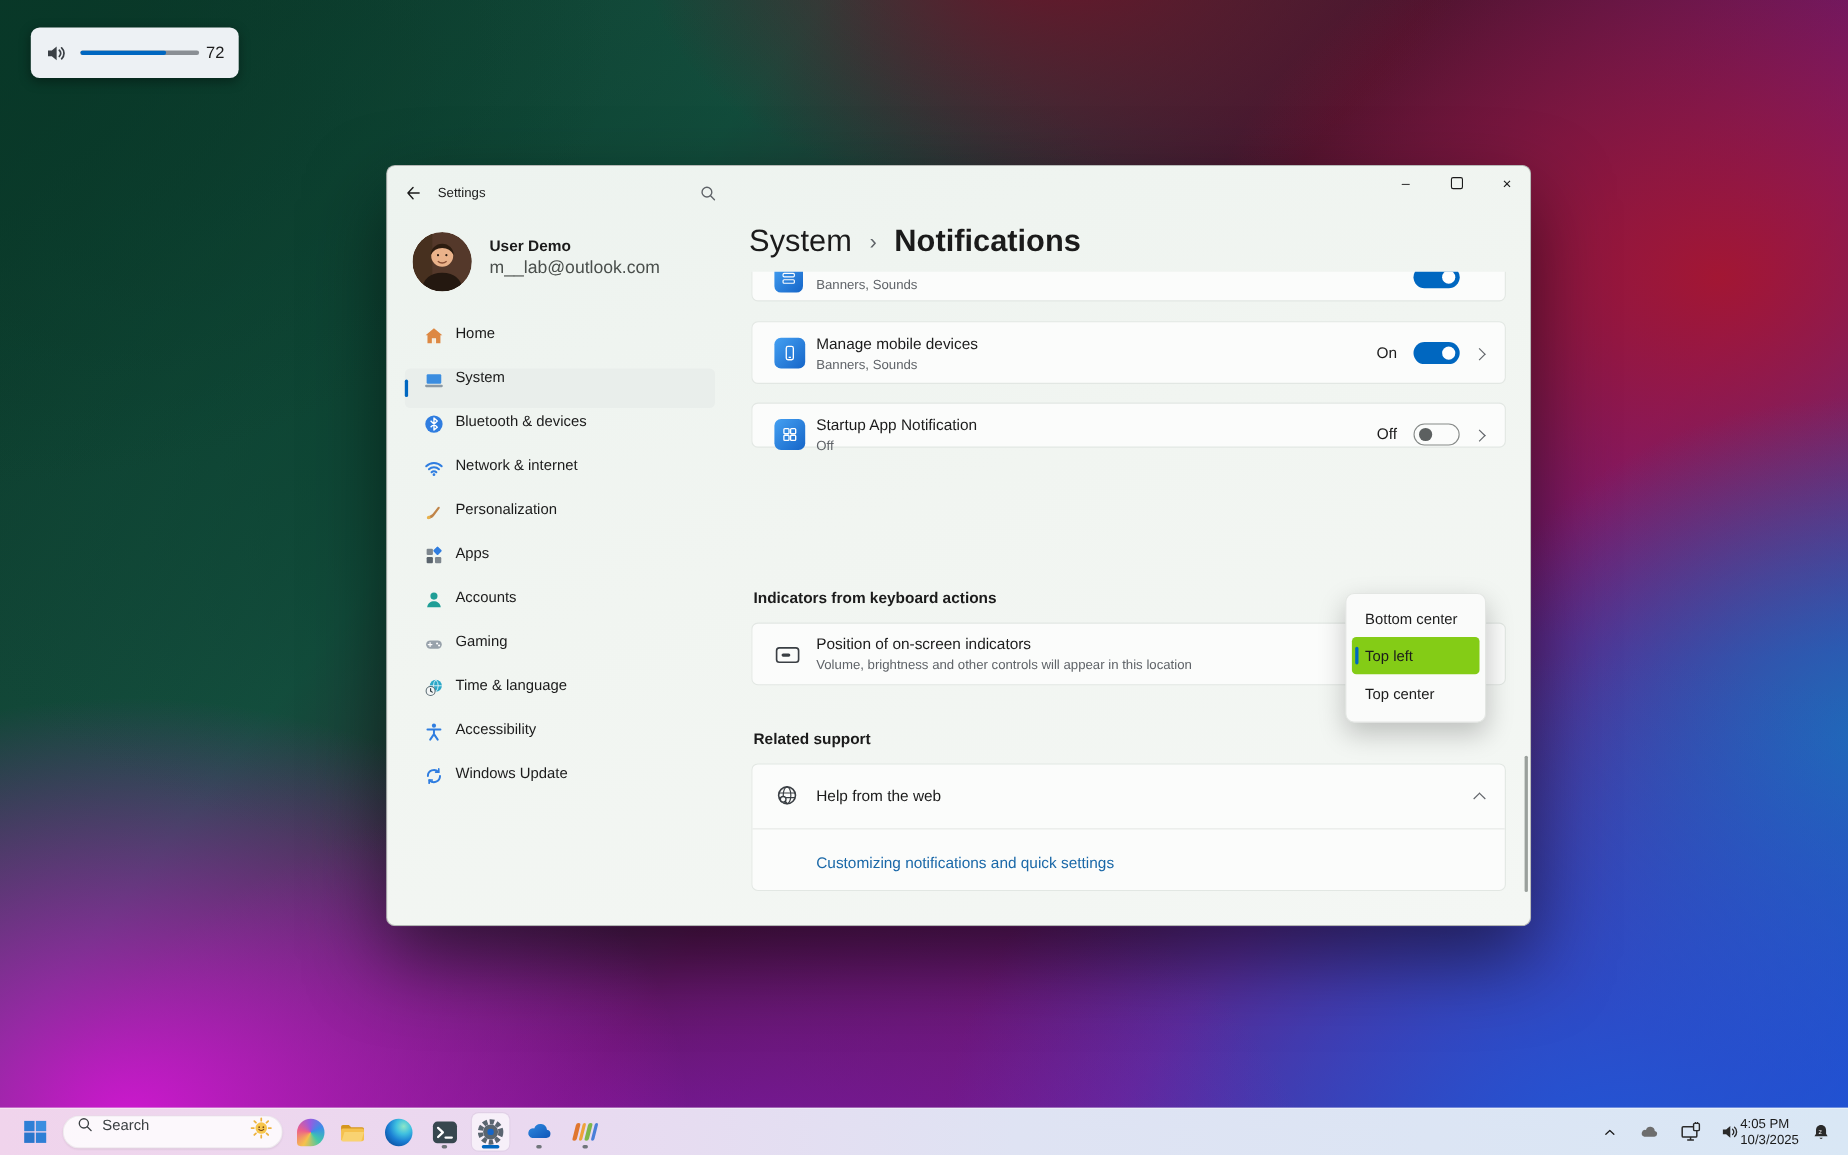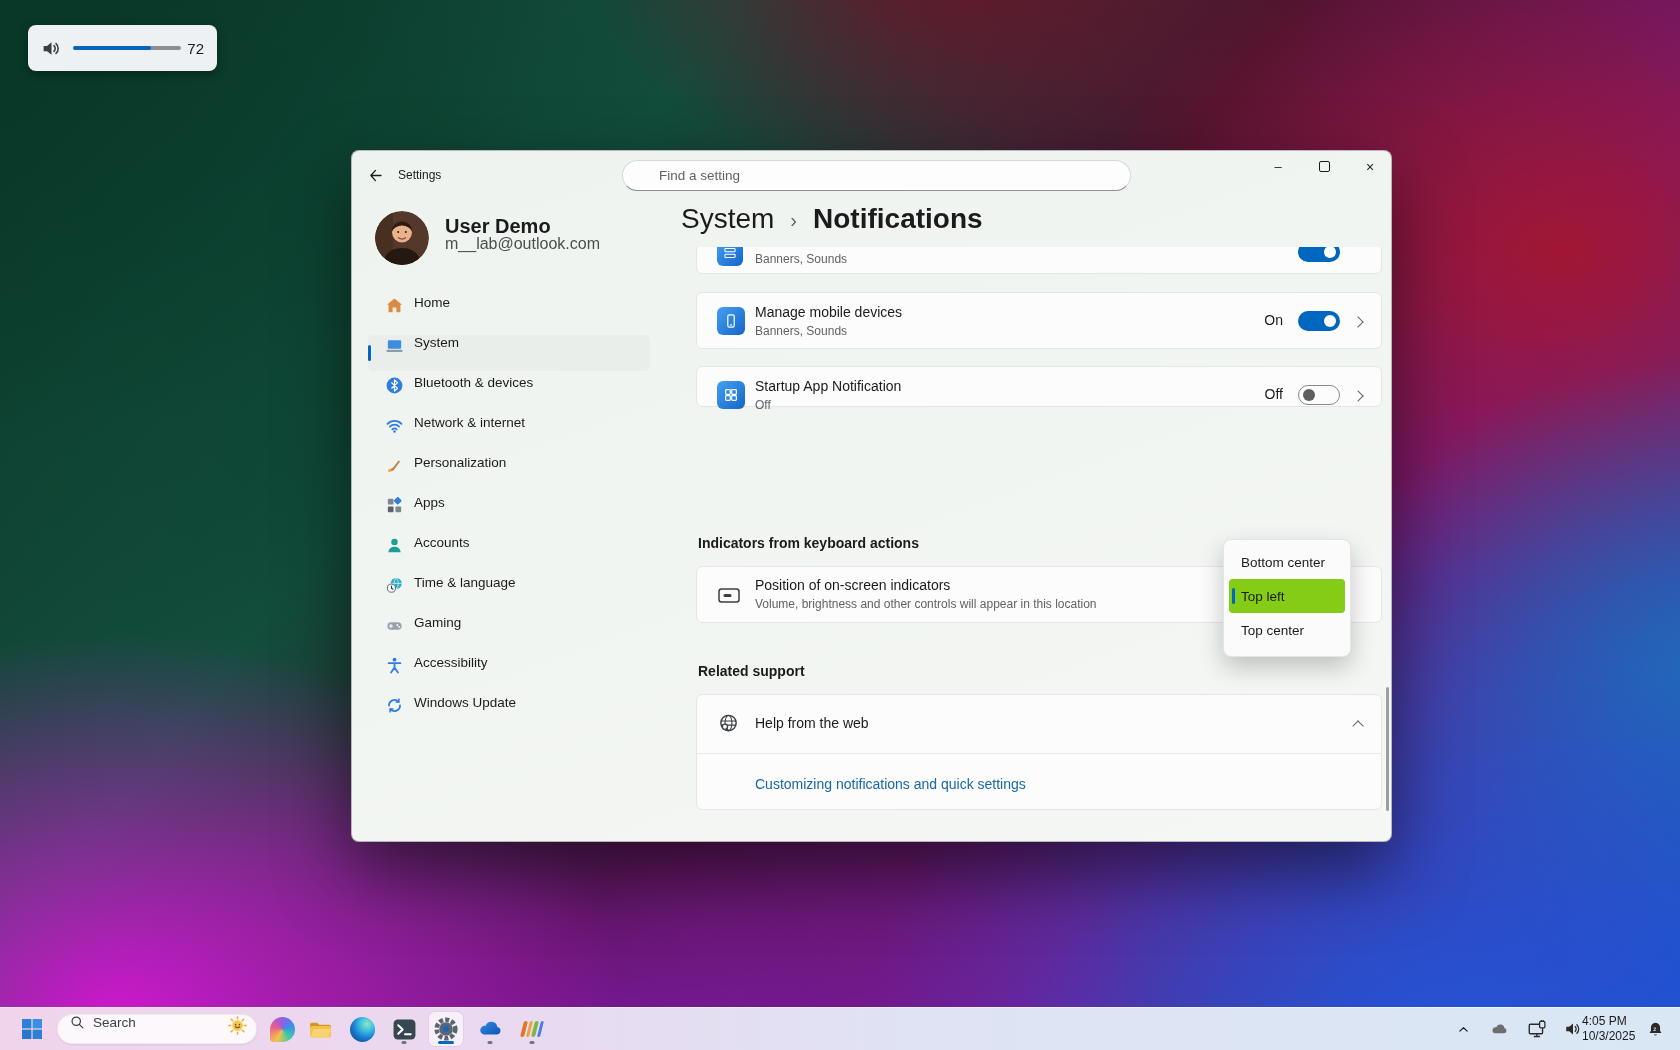--- a/index.html
+++ b/index.html
@@ -32,33 +32,33 @@
     border:1px solid #d6dad7;border-bottom-color:#8a8f8c;border-radius:16px;background:#fdfdfd;
     padding:0 14px 0 36px;font-size:13.5px;color:#1b1b1b;outline:none;font-family:inherit;}
   .win-search::placeholder{color:#5f6368;}
   .srch-glass{position:absolute;left:284px;top:17px;pointer-events:none;}
   .cap-btn{position:absolute;top:0;width:46px;height:31px;display:flex;align-items:center;justify-content:center;
     font-size:13px;color:#1b1b1b;}
   .cap-min{left:903px;} .cap-max{left:949px;} .cap-close{left:995px;font-size:14px;}
   .max-box{width:9px;height:9px;border:1.1px solid #1b1b1b;border-radius:2px;}
   
   .avatar{position:absolute;left:23px;top:60px;width:54px;height:54px;border-radius:50%;overflow:hidden;}
-  .u-name{position:absolute;left:93px;top:64px;font-size:20px;font-weight:700;color:#1b1b1b;}
+  .u-name{position:absolute;left:93px;top:64px;font-size:14px;font-weight:700;color:#1b1b1b;}
   .u-mail{position:absolute;left:93px;top:84px;font-size:16px;color:#4a4f4c;}
   #nav{position:absolute;left:16px;top:140px;width:290px;}
   .nav-item{position:relative;height:36px;margin-top:4px;width:282px;border-radius:5px;
     display:flex;font-size:13.5px;color:#1b1b1b;}
   .nav-item.selected{background:#e9eeeb;}
   .sel-bar{position:absolute;left:0;top:10px;width:3px;height:16px;border-radius:2px;background:#0067c0;}
   .nicon{width:20px;height:20px;margin:0 10px 0 16px;display:flex;align-items:center;justify-content:center;flex:0 0 auto;}
   
   .crumb{position:absolute;left:329px;top:52px;display:flex;align-items:center;font-size:28px;color:#1b1b1b;}
   .crumb .sep{font-size:20px;color:#5f6368;margin:2px 16px 0 16px;}
   .crumb .cur{font-weight:700;}
-  #viewport{position:absolute;left:344px;top:96px;width:708px;height:592px;overflow:hidden;}
+  #viewport{position:absolute;left:331px;top:96px;width:708px;height:592px;overflow:hidden;}
   .card{position:absolute;left:0;width:686px;background:#fbfcfb;border:1px solid #e2e7e3;border-radius:6px;box-sizing:border-box;}
   .row-tile{position:absolute;left:20px;width:28px;height:28px;border-radius:6px;
     background:linear-gradient(135deg,#44a0f2,#1565c8);display:flex;align-items:center;justify-content:center;}
   .row-title{position:absolute;left:58px;top:11px;font-size:14px;color:#1b1b1b;}
   .row-sub{position:absolute;left:58px;top:31px;font-size:12px;color:#5f6368;}
   .row-state{position:absolute;right:98px;top:19px;font-size:14px;color:#1b1b1b;}
   .toggle{position:absolute;right:41px;width:42px;height:20px;border-radius:10px;box-sizing:border-box;}
   .toggle.on{background:#0067c0;}
   .toggle.on .knob{position:absolute;right:4px;top:4px;width:12px;height:12px;border-radius:50%;background:#fff;}
   .toggle.off{border:1px solid #868a88;background:transparent;}
@@ -119,21 +119,20 @@
     <div class="tb-back">
       <svg width="17" height="17" viewBox="0 0 20 20">
         <path d="M10 4 L4.5 10 L10 16 M4.5 10 H16.5" stroke="#1b1b1b" stroke-width="1.5" fill="none" stroke-linecap="round" stroke-linejoin="round"></path>
       </svg>
     </div>
     <div class="tb-title">Settings</div>
     <svg class="srch-glass" width="16" height="16" viewBox="0 0 18 18">
       <circle cx="7.5" cy="7.5" r="5" stroke="#5f6368" stroke-width="1.4" fill="none"></circle>
       <path d="M11.2 11.2 L15.2 15.2" stroke="#5f6368" stroke-width="1.4" stroke-linecap="round"></path>
     </svg>
-    <input class="win-search" placeholder="Find a setting" style="">
     <div class="cap-btn cap-min">–</div>
     <div class="cap-btn cap-max">
         <span class="max-box"></span>
       </div>
     <div class="cap-btn cap-close">×</div>
 
     <div class="avatar">
       <svg viewBox="0 0 54 54" width="54" height="54">
         <defs>
             <clipPath id="avc">
@@ -220,38 +219,38 @@
           <svg width="19" height="19" viewBox="0 0 20 20">
               <circle cx="10" cy="6.2" r="3.4" fill="#1f9e96"></circle>
               <path d="M3.5 17 C4 12.8 7 11.2 10 11.2 C13 11.2 16 12.8 16.5 17 Z" fill="#1f9e96"></path>
             </svg>
         </span>
         <span>Accounts</span>
       </div>
       <div class="nav-item">
         <span class="nicon">
           <svg width="19" height="19" viewBox="0 0 20 20">
+              <rect x="2.5" y="6.5" width="15" height="8" rx="4" fill="#98a2ab"></rect>
+              <path d="M6.3 8.7 v3.6 M4.5 10.5 h3.6" stroke="#fff" stroke-width="1.1" stroke-linecap="round"></path>
+              <circle cx="13" cy="9.5" r="1" fill="#fff"></circle>
+              <circle cx="14.9" cy="11.4" r="1" fill="#fff"></circle>
+            </svg>
+        </span>
+        <span>Gaming</span>
+      </div>
+      <div class="nav-item">
+        <span class="nicon">
+          <svg width="19" height="19" viewBox="0 0 20 20">
               <circle cx="11.8" cy="7.8" r="5.8" fill="#2ba8c8"></circle>
               <path d="M6 7.8 H17.6 M11.8 2 a8.5 8.5 0 0 1 0 11.6 M11.8 2 a8.5 8.5 0 0 0 0 11.6" stroke="#e8f6fa" stroke-width=".8" fill="none"></path>
               <circle cx="6.8" cy="12.8" r="4.3" fill="#f2f5f5" stroke="#5a6a72" stroke-width="1"></circle>
               <path d="M6.8 10.6 V12.9 L8.4 13.9" stroke="#2a3a42" stroke-width="1.1" fill="none" stroke-linecap="round"></path>
             </svg>
         </span>
         <span>Time &amp; language</span>
-      </div>
-      <div class="nav-item">
-        <span class="nicon">
-          <svg width="19" height="19" viewBox="0 0 20 20">
-              <rect x="2.5" y="6.5" width="15" height="8" rx="4" fill="#98a2ab"></rect>
-              <path d="M6.3 8.7 v3.6 M4.5 10.5 h3.6" stroke="#fff" stroke-width="1.1" stroke-linecap="round"></path>
-              <circle cx="13" cy="9.5" r="1" fill="#fff"></circle>
-              <circle cx="14.9" cy="11.4" r="1" fill="#fff"></circle>
-            </svg>
-        </span>
-        <span>Gaming</span>
       </div>
       <div class="nav-item">
         <span class="nicon">
           <svg width="19" height="19" viewBox="0 0 20 20" stroke="#2f7de0" stroke-width="1.9" stroke-linecap="round" fill="none">
               <circle cx="10" cy="3.9" r="2" fill="#2f7de0" stroke="none"></circle>
               <path d="M3.8 7.6 H16.2 M10 7.6 V12 M10 12 L6.4 17.3 M10 12 L13.6 17.3"></path>
             </svg>
         </span>
         <span>Accessibility</span>
       </div>

